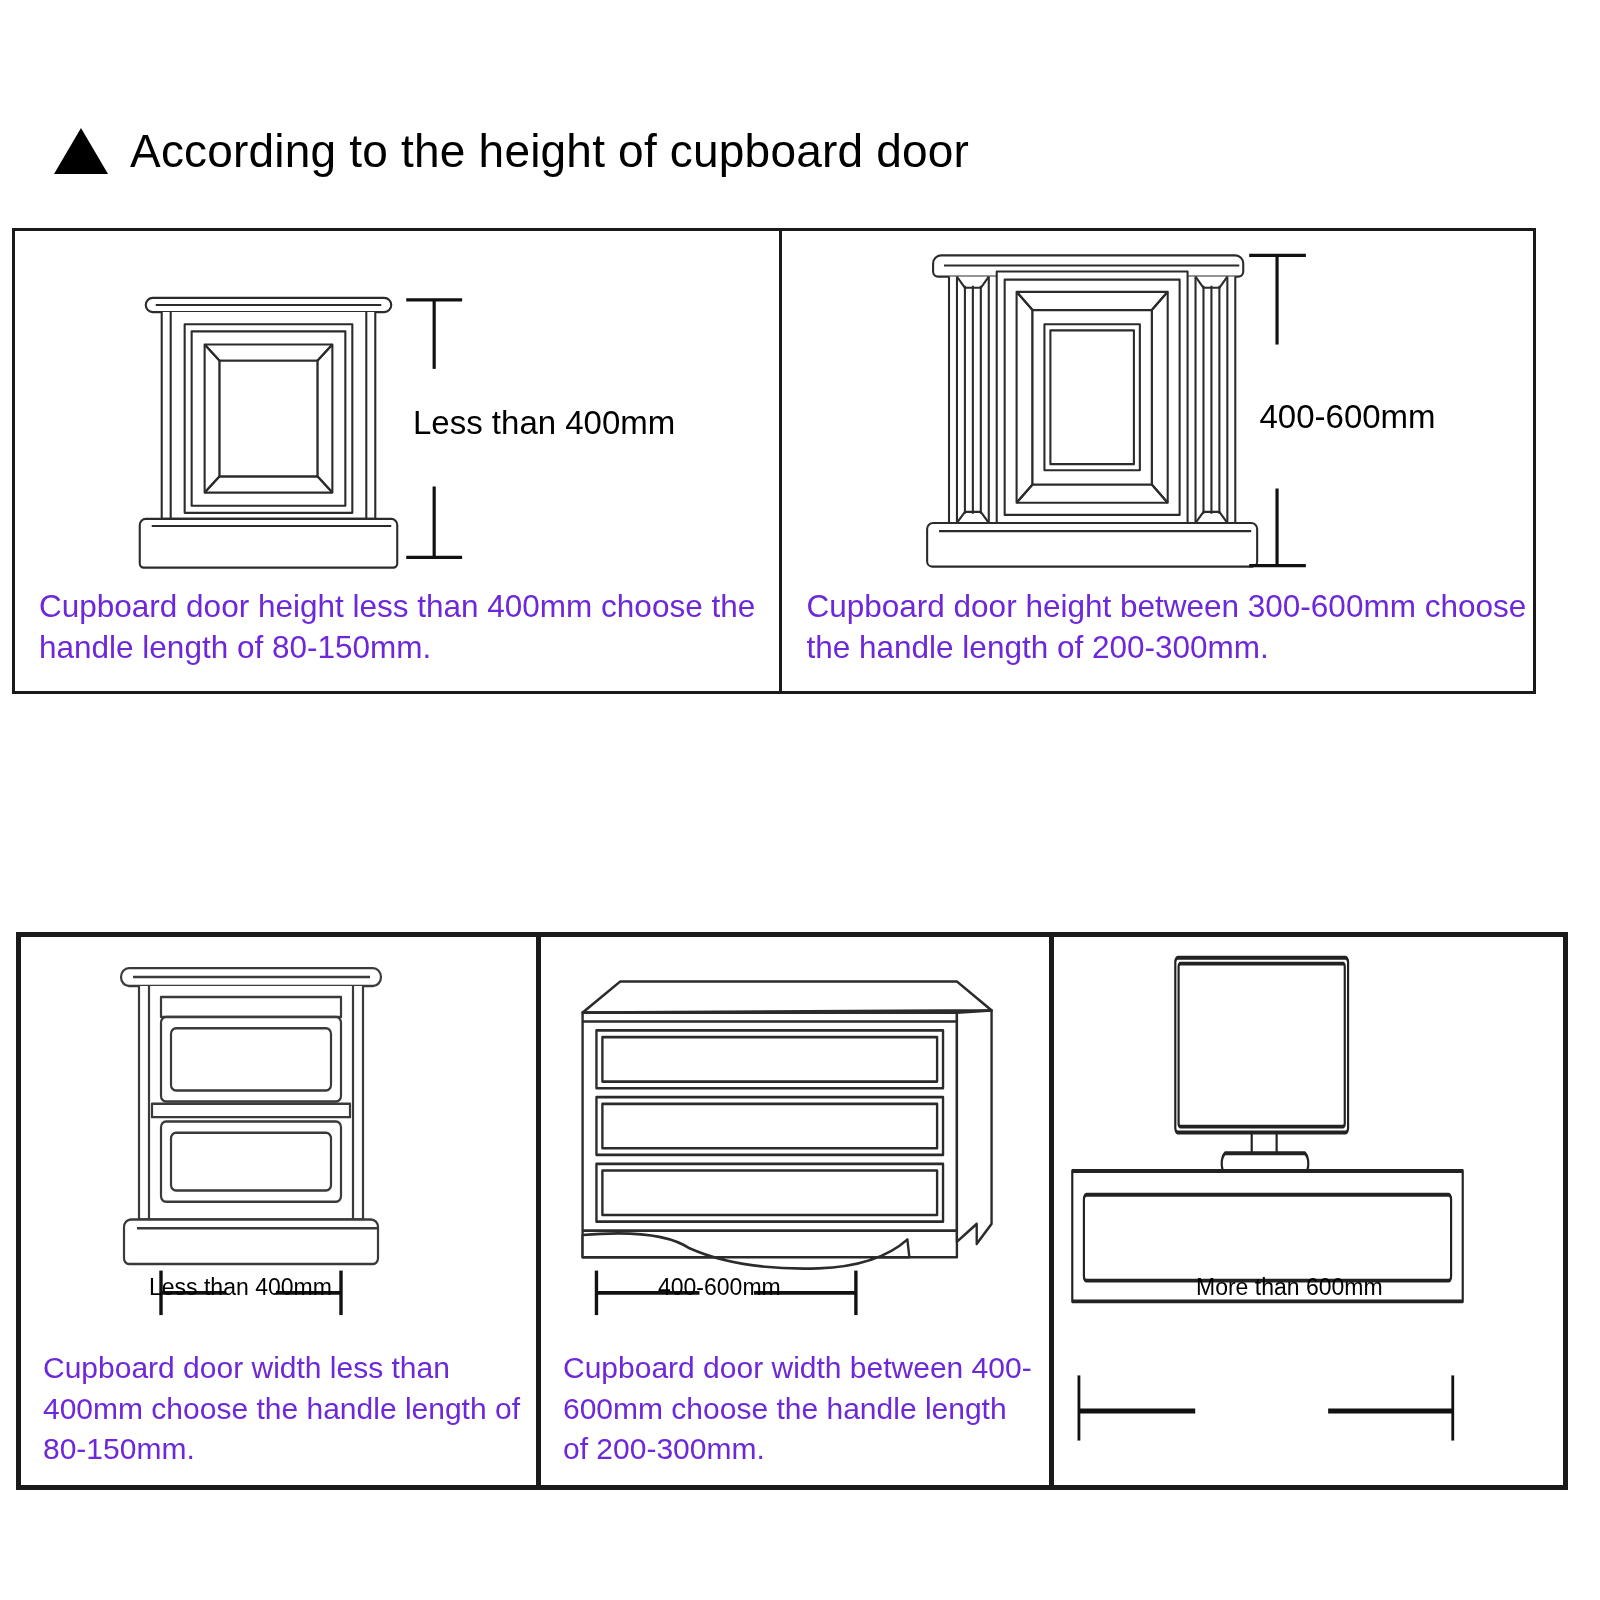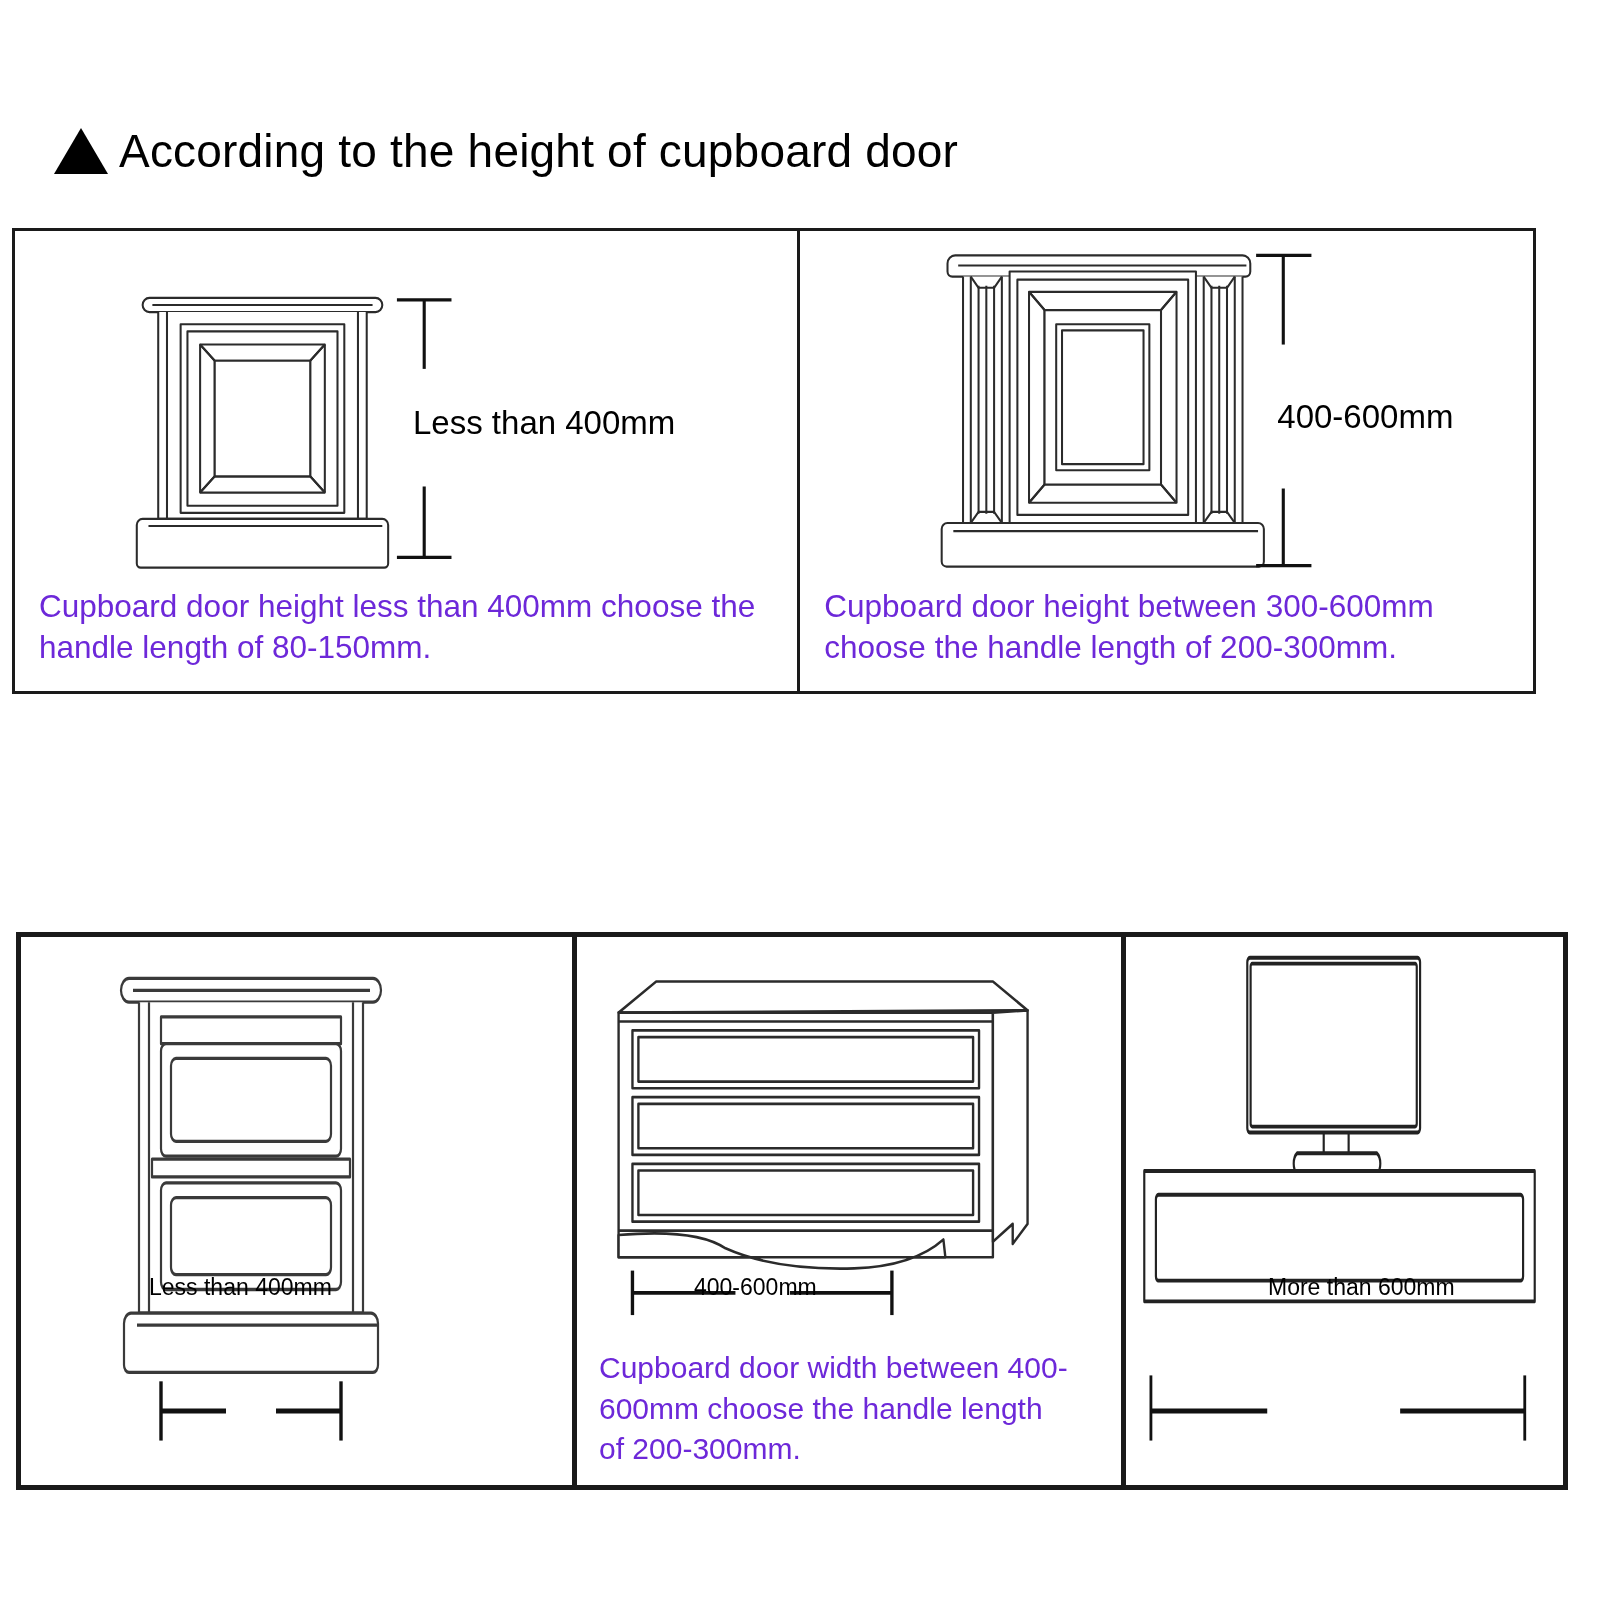--- a/index.html
+++ b/index.html
@@ -19,21 +19,21 @@
     position: relative;
     width: 1600px;
     height: 1600px;
   }
 
   
   .section-head {
     position: absolute;
     display: flex;
     align-items: center;
-    gap: 11px;
+    gap: 22px;
     justify-content: center;
   }
   .head-triangle {
     width: 0;
     height: 0;
     border-left: 27px solid transparent;
     border-right: 27px solid transparent;
     border-bottom: 46px solid #000000;
     flex: 0 0 auto;
   }
@@ -55,21 +55,21 @@
   }
   .panel-box.thin { border-width: 3px; }
   .panel-box.thick { border-width: 5px; }
 
   .panel {
     position: relative;
     box-sizing: border-box;
     display: flex;
     flex-direction: column;
   }
-  .panel + .panel { border-left: 3px solid #1a1a1a; margin-left: 36px; }
+  .panel + .panel { border-left: 3px solid #1a1a1a; }
   .panel-box.thick .panel + .panel { border-left: 5px solid #1a1a1a; }
 
   .panel-art {
     position: relative;
     flex: 1 1 auto;
   }
   .panel-art svg { display: block; width: 100%; height: 100%; }
 
   .panel-caption {
     font-size: 30px;
@@ -223,20 +223,21 @@
 
           <g stroke="#111111" stroke-width="3.4" stroke-linecap="butt">
             <line x1="140" y1="300" x2="140" y2="340"></line>
             <line x1="140" y1="320" x2="205" y2="320"></line>
             <line x1="255" y1="320" x2="320" y2="320"></line>
             <line x1="320" y1="300" x2="320" y2="340"></line>
           </g>
         </svg>
         <span class="dim-label small" style="left:128px; top:337px;">Less than 400mm</span>
       </div>
+      <div class="panel-caption">Cupboard door width less than 400mm choose the handle length of 80-150mm.</div>
     </div>
 
     <div class="panel" style="width:513px;">
       <div class="panel-art">
         <svg viewBox="0 0 513 370" preserveAspectRatio="none" aria-hidden="true">
           <g fill="none" stroke="#2b2b2b" stroke-width="2.4" stroke-linejoin="round">
 
             <path d="M42 68 L80 40 L420 40 L455 66 Z" fill="#fff"></path>
 
             <path d="M42 68 L42 288 L420 288 L420 68 Z" fill="#fff"></path>

